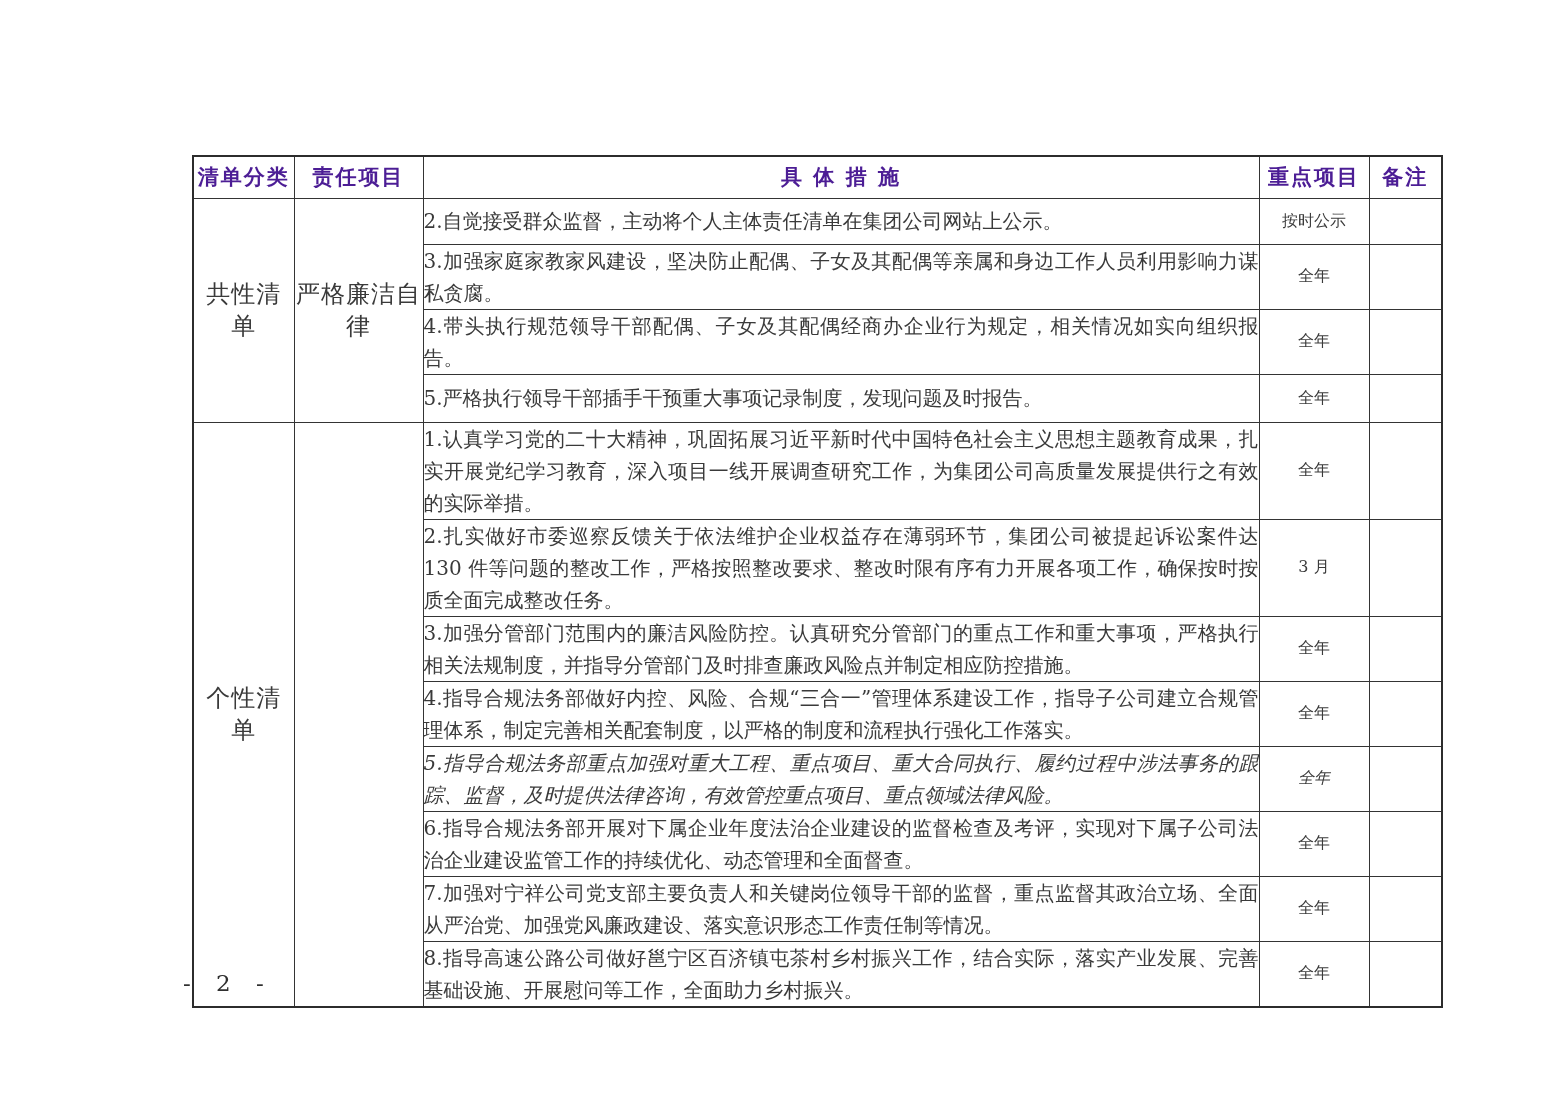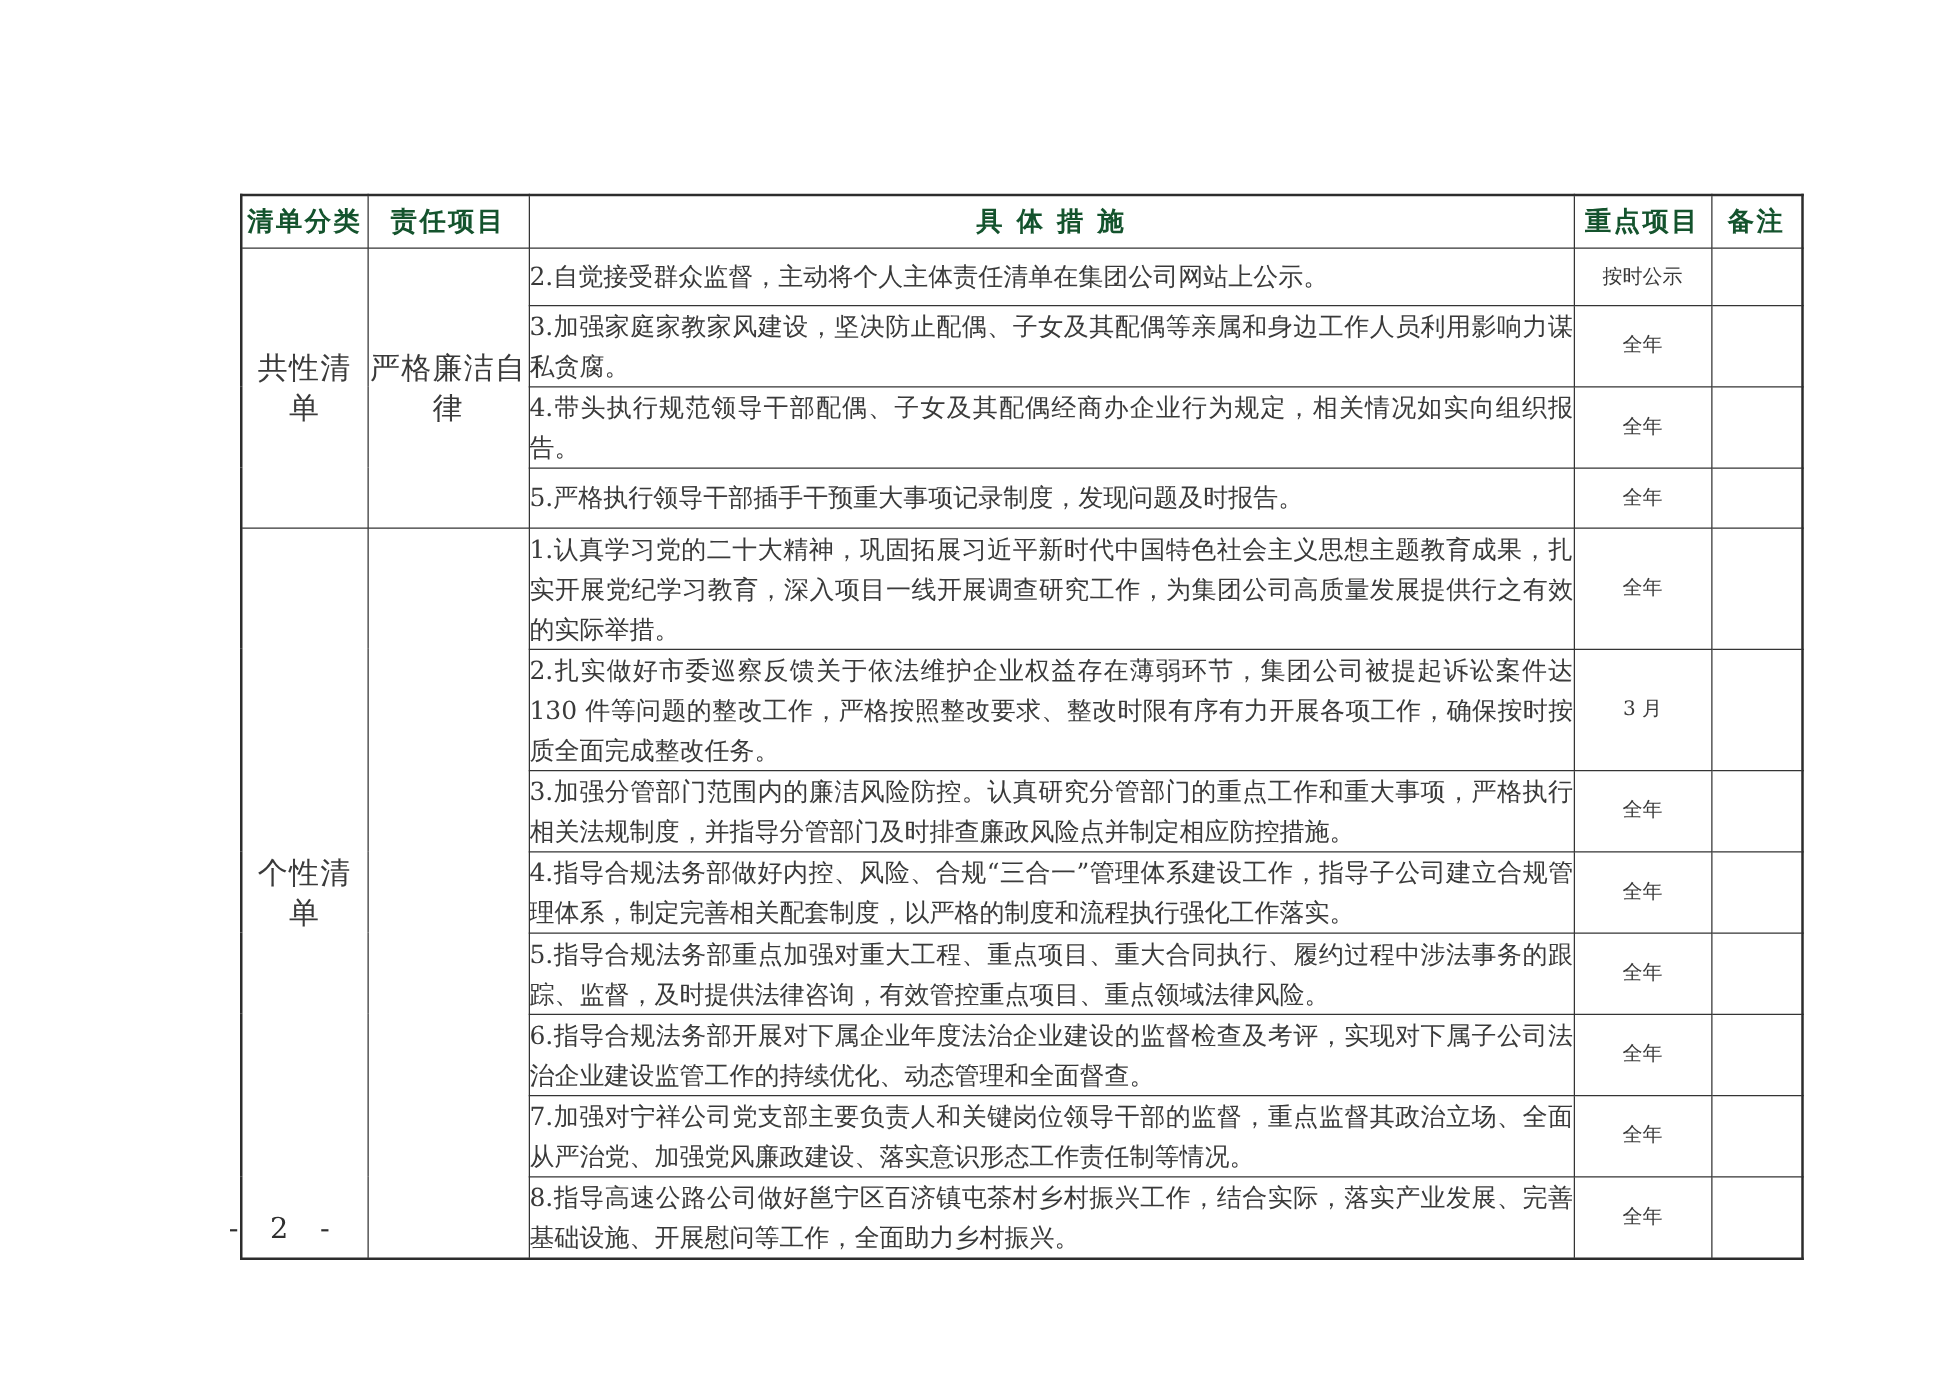--- a/index.html
+++ b/index.html
@@ -27,21 +27,21 @@
   .doc-table th, .doc-table td {
     border: 1.6px solid #343434;
     padding: 0;
     vertical-align: middle;
     overflow: hidden;
   }
   .doc-table th {
     font-weight: bold;
     font-size: 21px;
     letter-spacing: 2px;
-    color: #14532d;
+    color: #4c1d95;
   }
   .th-measures { letter-spacing: 5px; }
   .c-center {
     text-align: center;
     font-size: 24px;
     letter-spacing: 1px;
   }
   .c-measure {
     text-align: justify;
     font-size: 20px;
@@ -56,21 +56,21 @@
   
   .rh-head { height: 42px; }
   .rh-a1 { height: 46px; }
   .rh-a2 { height: 48px; }
   .rh-a3 { height: 46px; }
   .rh-a4 { height: 48px; }
   .rh-b1 { height: 63px; }
   .rh-b2 { height: 97px; margin-left: 36px; }
   .rh-b3 { height: 63px; }
   .rh-b4 { height: 64px; }
-  .rh-b5 { height: 61px; }
+  .rh-b5 { height: 61px; font-style: italic; }
   .rh-b6 { height: 64px; }
   .rh-b7 { height: 63px; }
   .rh-b8 { height: 65px; }
   .page-number {
     position: absolute;
     left: 183px;
     top: 970px;
     font-size: 23px;
     letter-spacing: 9px;
     color: #2f2f2f;

